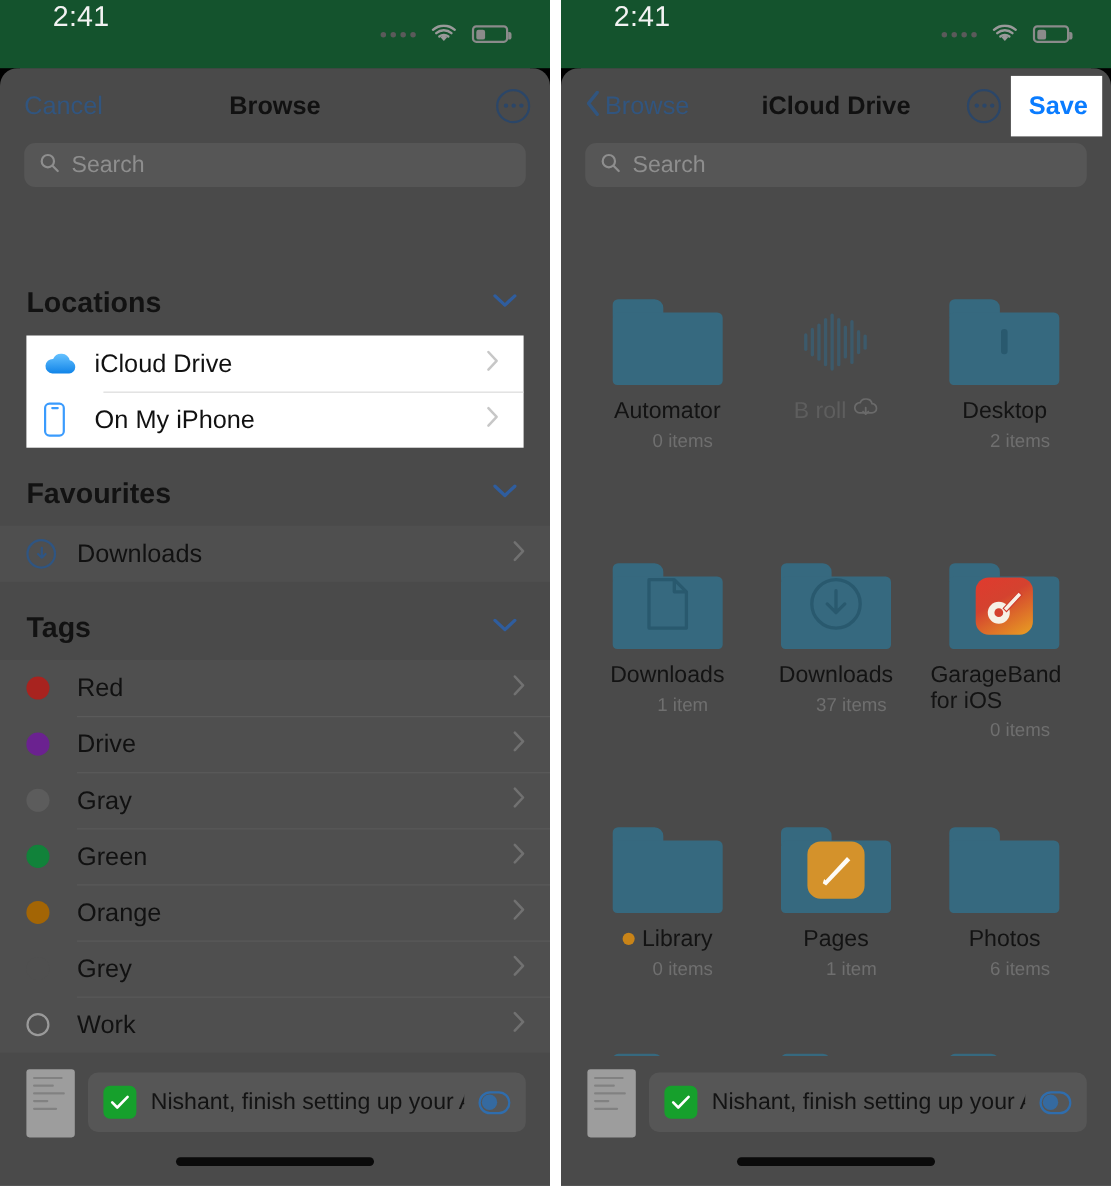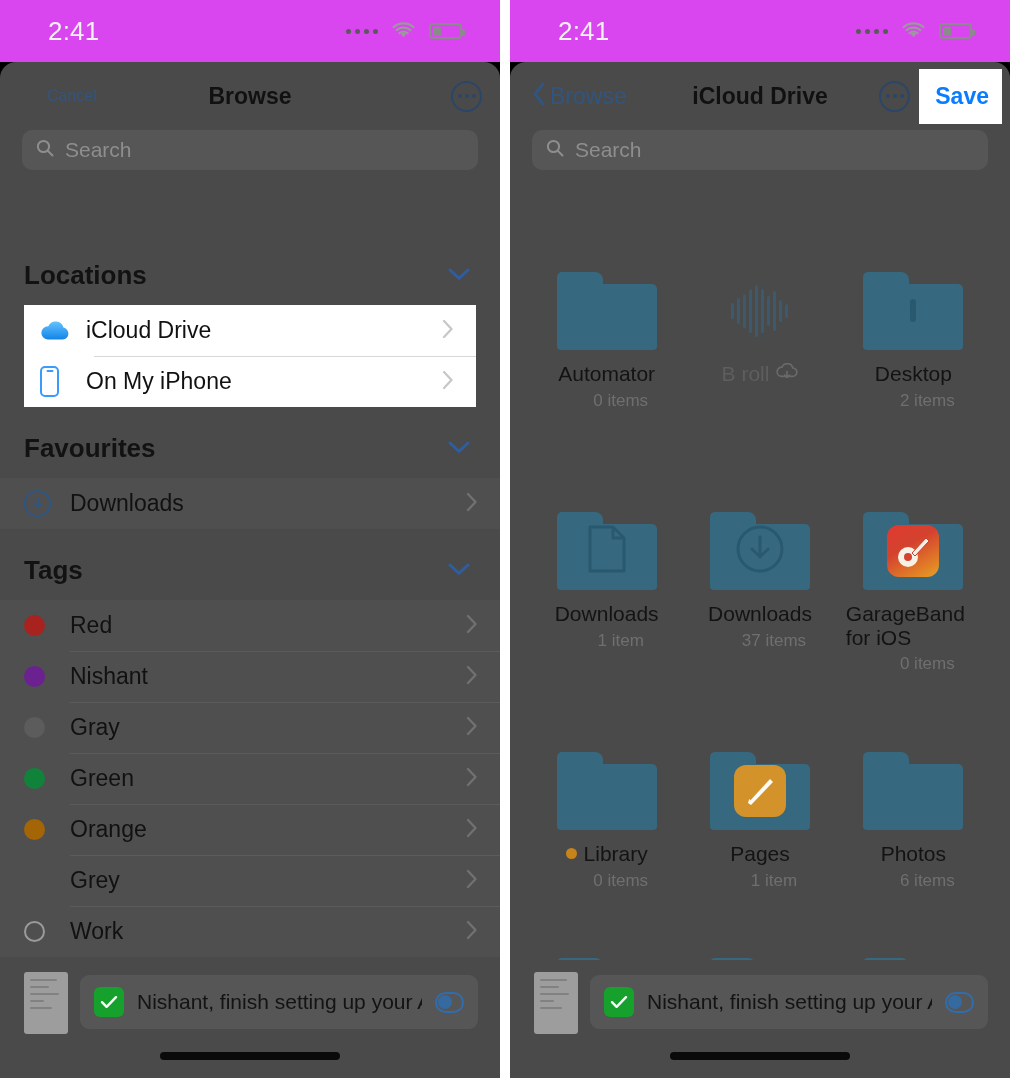--- a/index.html
+++ b/index.html
@@ -16,23 +16,23 @@
     position:relative;
     width:500px; height:1078px;
     background:#000;
     overflow:hidden;
   }
   .phone.right { width:500px; }
 
   
   .statusbar {
     position:relative; height:62px;
-    display:flex; align-items:center; justify-content:space-between;
+    display:flex; justify-content:space-between;
     padding:0 38px 0 48px;
-    background:#d946ef;
+    background:#14532d;
     z-index:40;
   }
   .status-time { color:#f2f2f2; font-size:26px; font-weight:400; letter-spacing:.2px; }
   .status-right { display:flex; align-items:center; gap:13px; }
   .sig-dots { display:flex; gap:4px; align-items:center; }
   .sig-dots i { width:5px;height:5px;border-radius:50%;background:#5a5a5a; display:block; }
   .wifi { position:relative; width:25px; height:18px; }
   .wifi svg { display:block; }
   .battery {
     position:relative; width:33px; height:16px;
@@ -57,21 +57,21 @@
     overflow:hidden;
   }
 
   
   .navbar {
     position:relative; height:68px;
     display:flex; align-items:center;
     padding:0 18px 0 22px;
   }
   .nav-left { display:flex; align-items:center; gap:4px; min-width:130px; }
-  .nav-cancel { color:#31557f; font-size:16px;margin-left:25px; }
+  .nav-cancel { color:#31557f; font-size:23px; }
   .nav-back-label { color:#31557f; font-size:23px; }
   .chev-back { display:inline-block; }
   .nav-title {
     position:absolute; left:0; right:0; text-align:center;
     font-size:23px; font-weight:700; color:#111; pointer-events:none;
   }
   .nav-right { margin-left:auto; display:flex; align-items:center; gap:0; z-index:3; }
   .more-btn {
     width:31px;height:31px;border-radius:50%;
     border:2px solid #2b4668;
@@ -375,21 +375,21 @@
               </span>
               <span class="row-label">Red</span>
               <span class="chev-r"><svg width="12" height="20" viewBox="0 0 12 20">
                   <path d="M2 2l7.5 8L2 18" stroke="#8d8d8d" stroke-width="2.3" fill="none" stroke-linecap="round" stroke-linejoin="round"></path>
                 </svg></span>
             </div>
             <div class="row">
               <span class="row-icon">
                 <span class="dot" style="background:#6b2290"></span>
               </span>
-              <span class="row-label">Nishant</span>
+              <span class="row-label">Drive</span>
               <span class="chev-r"><svg width="12" height="20" viewBox="0 0 12 20">
                   <path d="M2 2l7.5 8L2 18" stroke="#8d8d8d" stroke-width="2.3" fill="none" stroke-linecap="round" stroke-linejoin="round"></path>
                 </svg></span>
             </div>
             <div class="row">
               <span class="row-icon">
                 <span class="dot" style="background:#5c5c5c"></span>
               </span>
               <span class="row-label">Gray</span>
               <span class="chev-r"><svg width="12" height="20" viewBox="0 0 12 20">

